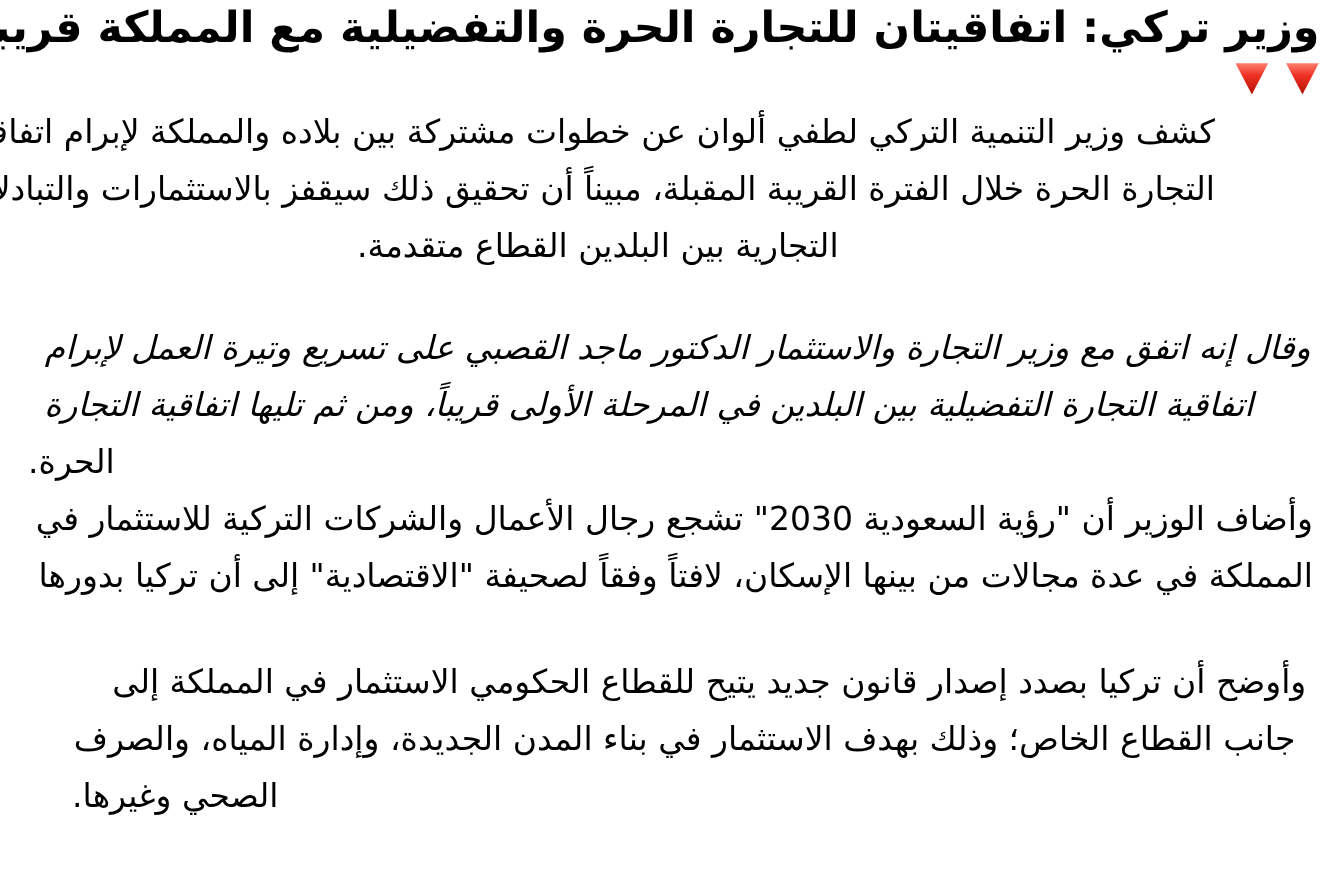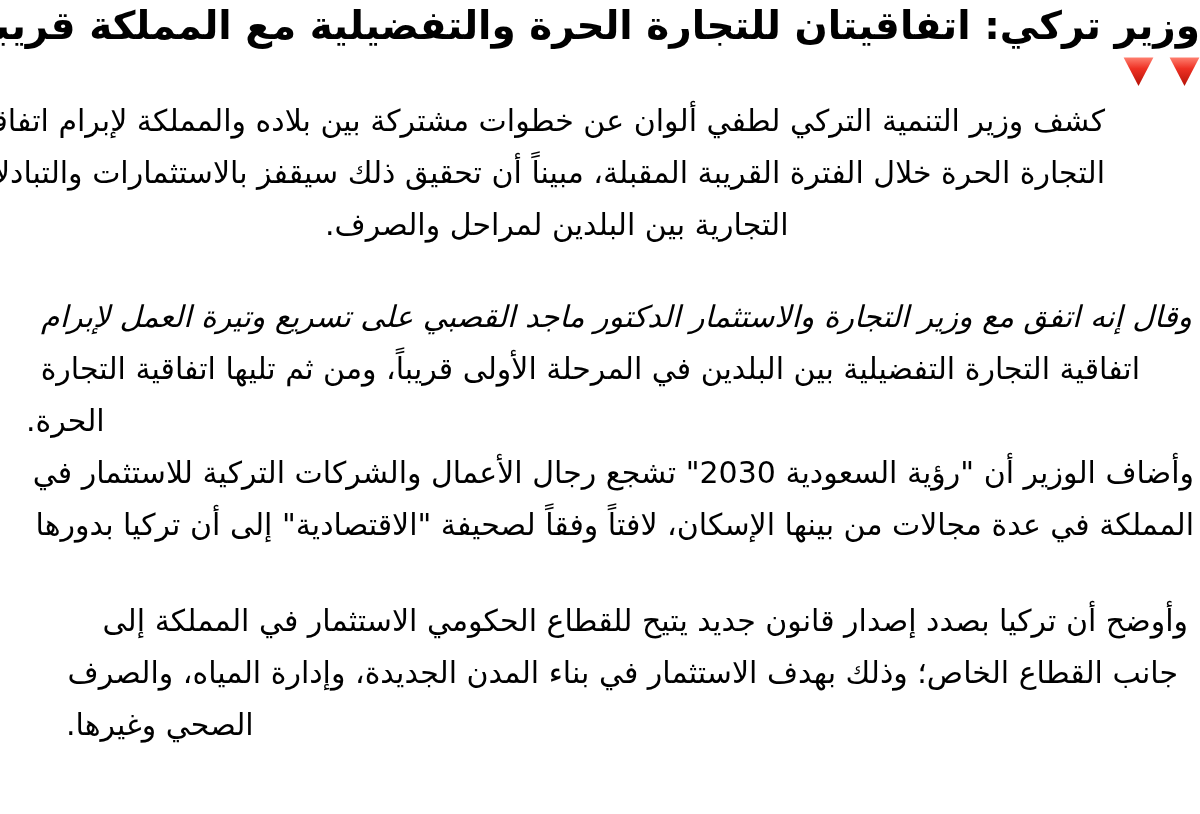--- a/index.html
+++ b/index.html
@@ -51,21 +51,21 @@
     font-size: 30px;
     line-height: 52px;
     white-space: nowrap;
     text-align: right;
   }
   .al-l { text-align: left; }
   .pr6   { padding-right: 6px; }
   .pr8   { padding-right: 8px; font-style: italic; }
   .pr12  { padding-right: 12px; }
   .pr22  { padding-right: 22px; }
-  .pr60  { padding-right: 60px; }
+  .pr60  { padding-right: 60px; font-style: italic; }
   .pr95  { padding-right: 95px; }
   .pl20  { padding-left: 20px; margin-left: 22px; }
   .pl24  { padding-left: 24px; }
   .pl26  { padding-left: 26px; }
   .pl325 { padding-left: 325px; }
 </style>
 </head>
 <body>
 
 <div class="article">
@@ -73,21 +73,21 @@
   <div class="headline">وزير تركي: اتفاقيتان للتجارة الحرة والتفضيلية مع المملكة قريبا</div>
 
   <div class="markers">
     <div class="tri"></div>
     <div class="tri"></div>
   </div>
 
   <div class="para p1">
     <div class="ln pr95">كشف وزير التنمية التركي لطفي ألوان عن خطوات مشتركة بين بلاده والمملكة لإبرام اتفاقية</div>
     <div class="ln pr95">التجارة الحرة خلال الفترة القريبة المقبلة، مبيناً أن تحقيق ذلك سيقفز بالاستثمارات والتبادلات</div>
-    <div class="ln al-l pl325">التجارية بين البلدين لمراحل والصرف.</div>
+    <div class="ln al-l pl325">التجارية بين البلدين القطاع متقدمة.</div>
   </div>
 
   <div class="para p2">
     <div class="ln pr8">وقال إنه اتفق مع وزير التجارة والاستثمار الدكتور ماجد القصبي على تسريع وتيرة العمل لإبرام</div>
     <div class="ln pr60">اتفاقية التجارة التفضيلية بين البلدين في المرحلة الأولى قريباً، ومن ثم تليها اتفاقية التجارة</div>
     <div class="ln al-l pl26">الحرة.</div>
   </div>
 
   <div class="para p3">
     <div class="ln pr6">وأضاف الوزير أن "رؤية السعودية 2030" تشجع رجال الأعمال والشركات التركية للاستثمار في</div>

